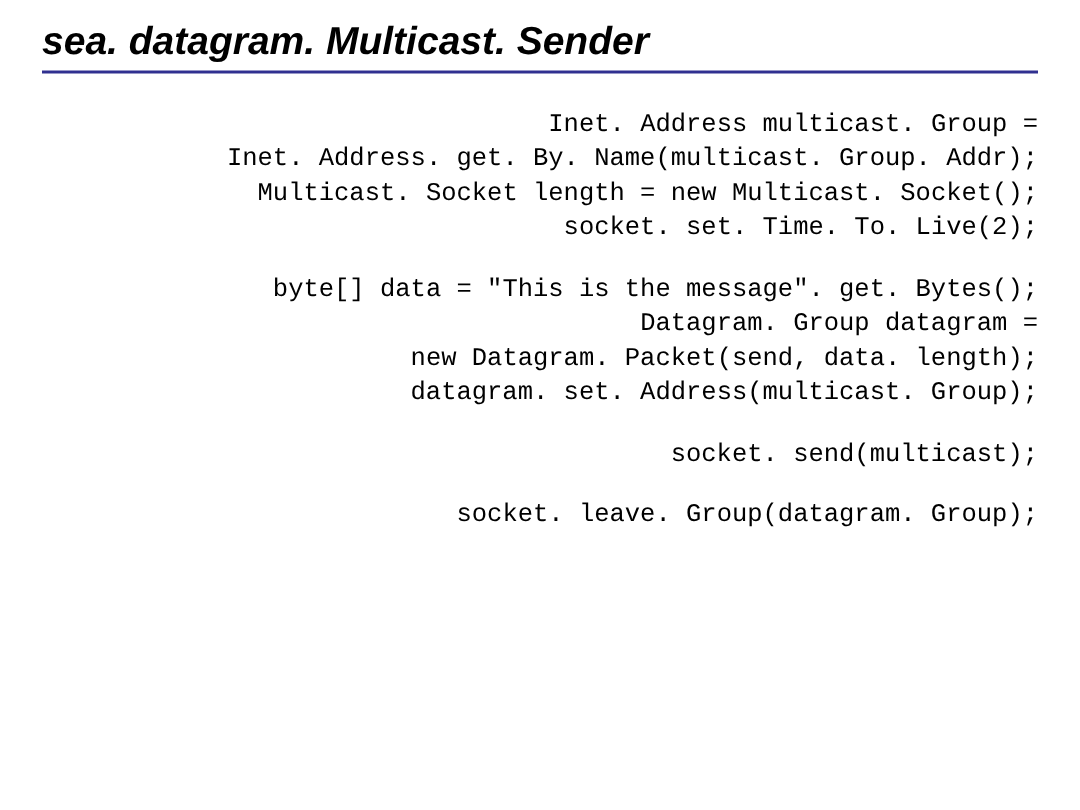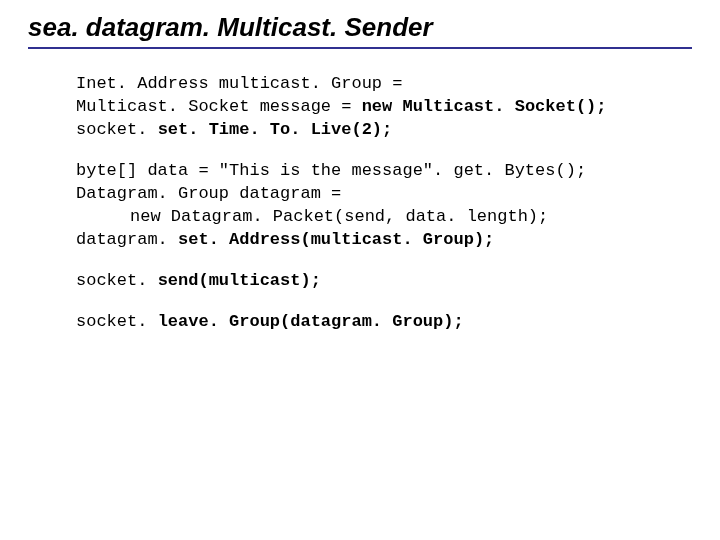--- a/index.html
+++ b/index.html
@@ -18,34 +18,36 @@
       border-bottom: 2px solid #303090;
       padding-bottom: 4px;
       margin-bottom: 24px;
     }
     .code-block {
       font-family: "Courier New", Courier, monospace;
       font-size: 17px;
       color: #000;
       line-height: 1.35;
       margin-left: 48px;
+      text-align: right;
     }
     .code-line { white-space: pre; }
-    .bold { font-weight: bold; }
+    .bold { font-weight: normal; }
     .para-gap { height: 18px; }
     .indent1 { padding-left: 54px; }
   </style>
 </head>
 <body>
 
 <h1 class="title">sea. datagram. Multicast. Sender</h1>
 
 <div class="code-block">
   <div class="code-line">Inet. Address multicast. Group =</div>
-  <div class="code-line"><span>Multicast. Socket message = </span><span class="bold">new Multicast. Socket();</span></div>
+  <div class="code-line indent1">Inet. Address. get. By. Name(multicast. Group. Addr);</div>
+  <div class="code-line"><span>Multicast. Socket length = </span><span class="bold">new Multicast. Socket();</span></div>
   <div class="code-line"><span>socket. </span><span class="bold">set. Time. To. Live(2);</span></div>
 
   <div class="para-gap"></div>
 
   <div class="code-line">byte[] data = "This is the message". get. Bytes();</div>
   <div class="code-line">Datagram. Group datagram =</div>
   <div class="code-line indent1">new Datagram. Packet(send, data. length);</div>
   <div class="code-line"><span>datagram. </span><span class="bold">set. Address(multicast. Group);</span></div>
 
   <div class="para-gap"></div>

